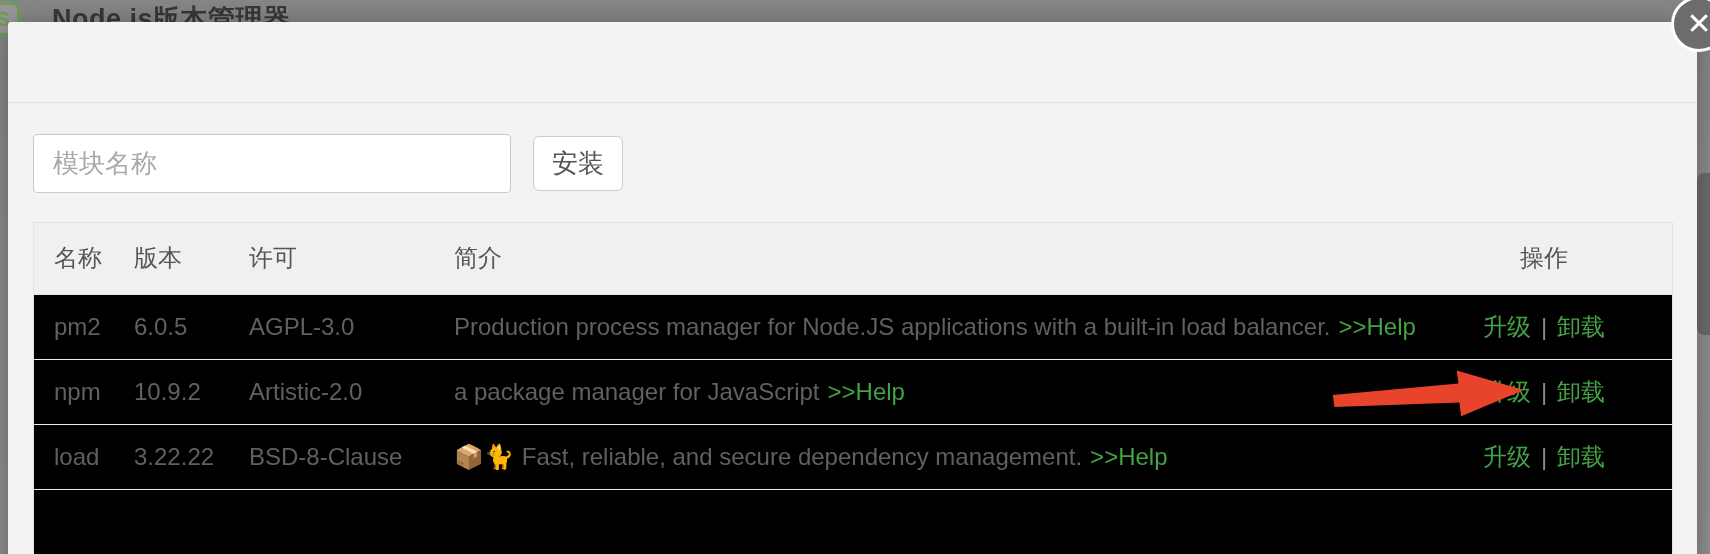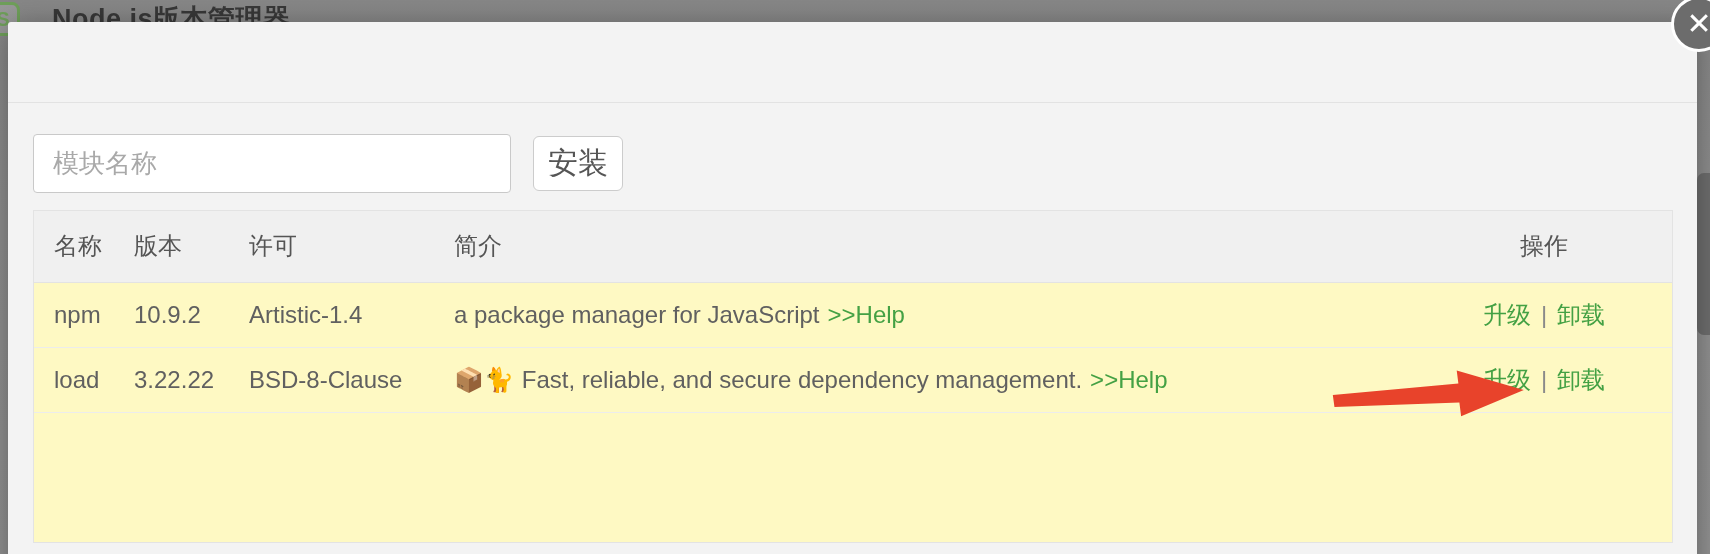--- a/index.html
+++ b/index.html
@@ -47,26 +47,26 @@
   .module-input {
     position:absolute; left:25px; top:112px; width:478px; height:59px;
     border:1px solid #c9c9c9; border-radius:4px; background:#fff;
     font-size:26px; color:#555; padding:0 19px; outline:none;
     font-family:inherit;
   }
   .module-input::placeholder { color:#a9a9a9; }
   .install-btn {
     position:absolute; left:525px; top:114px; width:90px; height:55px;
     background:#fff; border:1px solid #cccccc; border-radius:6px;
-    font-size:30px; color:#555; font-family:inherit; cursor:pointer;
+    font-size:26px; color:#555; font-family:inherit; cursor:pointer;
   }
 
   .table-wrap {
-    position:absolute; left:25px; top:188px; width:1640px; height:333px;
-    border:1px solid #e3e3e3; background:#fef9c3;
+    position:absolute; left:25px; top:200px; width:1640px; height:333px;
+    border:1px solid #e3e3e3; background:#000000;
   }
   table { width:100%; border-collapse:collapse; table-layout:fixed; font-size:24px; }
   col.c-name{width:100px;} col.c-ver{width:115px;} col.c-lic{width:205px;}
   col.c-desc{width:auto;} col.c-act{width:240px;}
   th {
     background:#f0f0f0; color:#555; font-weight:normal; text-align:left;
     height:71px; border-bottom:1px solid #e3e3e3;
   }
   td { height:65px; color:#606060; border-bottom:1px solid #ececec; }
   th:first-child, td:first-child { padding-left:20px; }
@@ -121,23 +121,34 @@
         <tr>
           <th>名称</th>
           <th>版本</th>
           <th>许可</th>
           <th>简介</th>
           <th class="act">操作</th>
         </tr>
       </thead>
       <tbody>
         <tr>
+          <td>pm2</td>
+          <td>6.0.5</td>
+          <td>AGPL-3.0</td>
+          <td class="desc">
+            <span>Production process manager for Node.JS applications with a built-in load balancer.</span><span class="green help-link">&gt;&gt;Help</span>
+          </td>
+          <td class="act">
+            <span class="green">升级</span><span class="sep">|</span><span class="green">卸载</span>
+          </td>
+        </tr>
+        <tr>
           <td>npm</td>
           <td>10.9.2</td>
-          <td>Artistic-1.4</td>
+          <td>Artistic-2.0</td>
           <td class="desc">
             <span>a package manager for JavaScript</span><span class="green help-link">&gt;&gt;Help</span>
           </td>
           <td class="act">
             <span class="green">升级</span><span class="sep">|</span><span class="green">卸载</span>
           </td>
         </tr>
         <tr>
           <td>load</td>
           <td>3.22.22</td>

